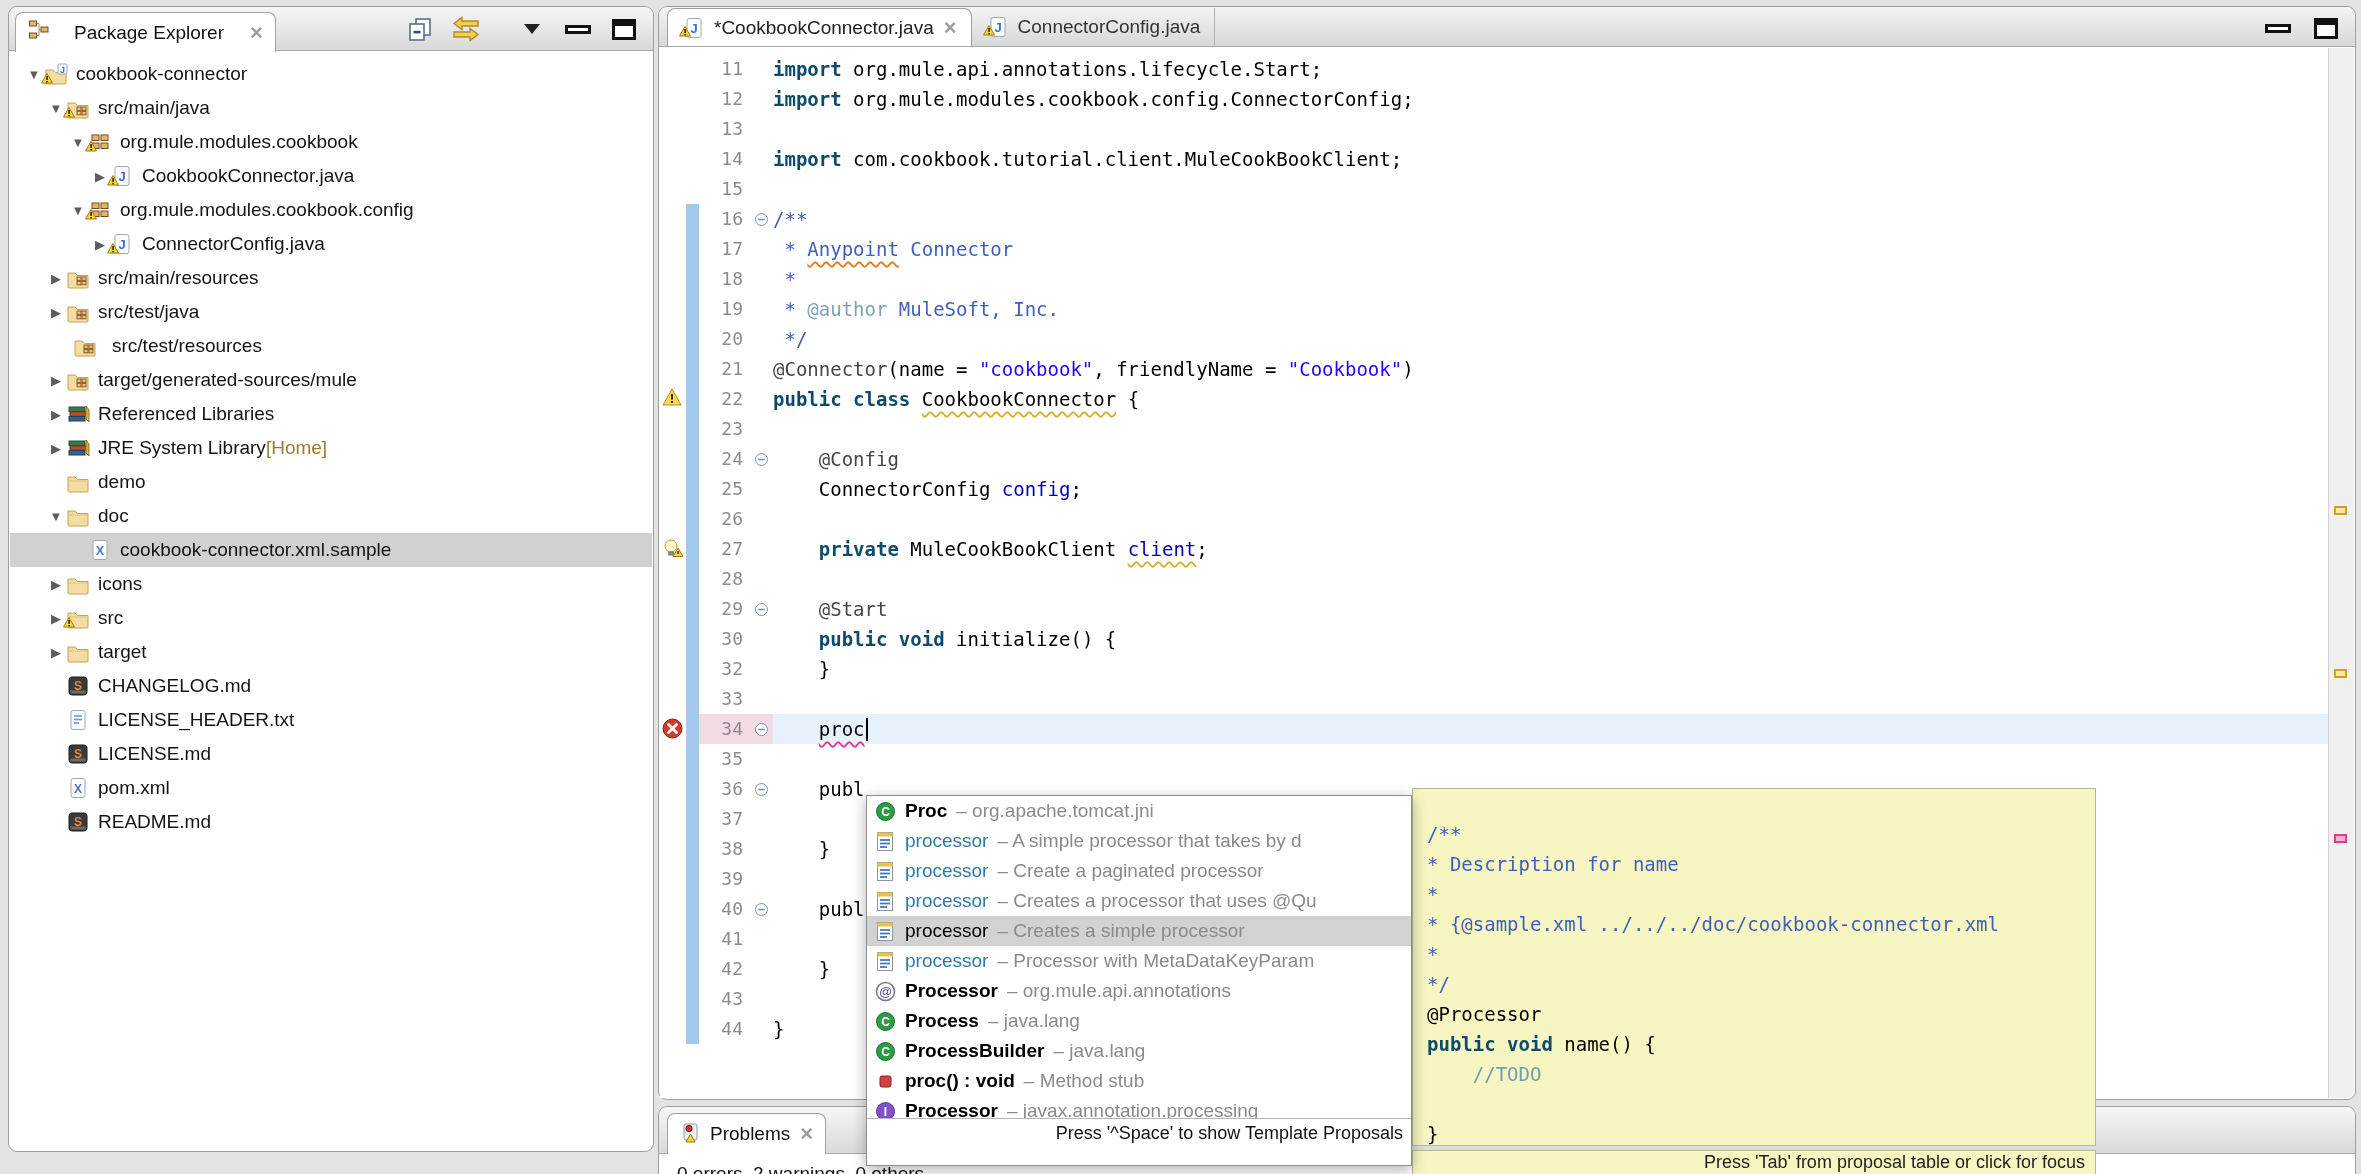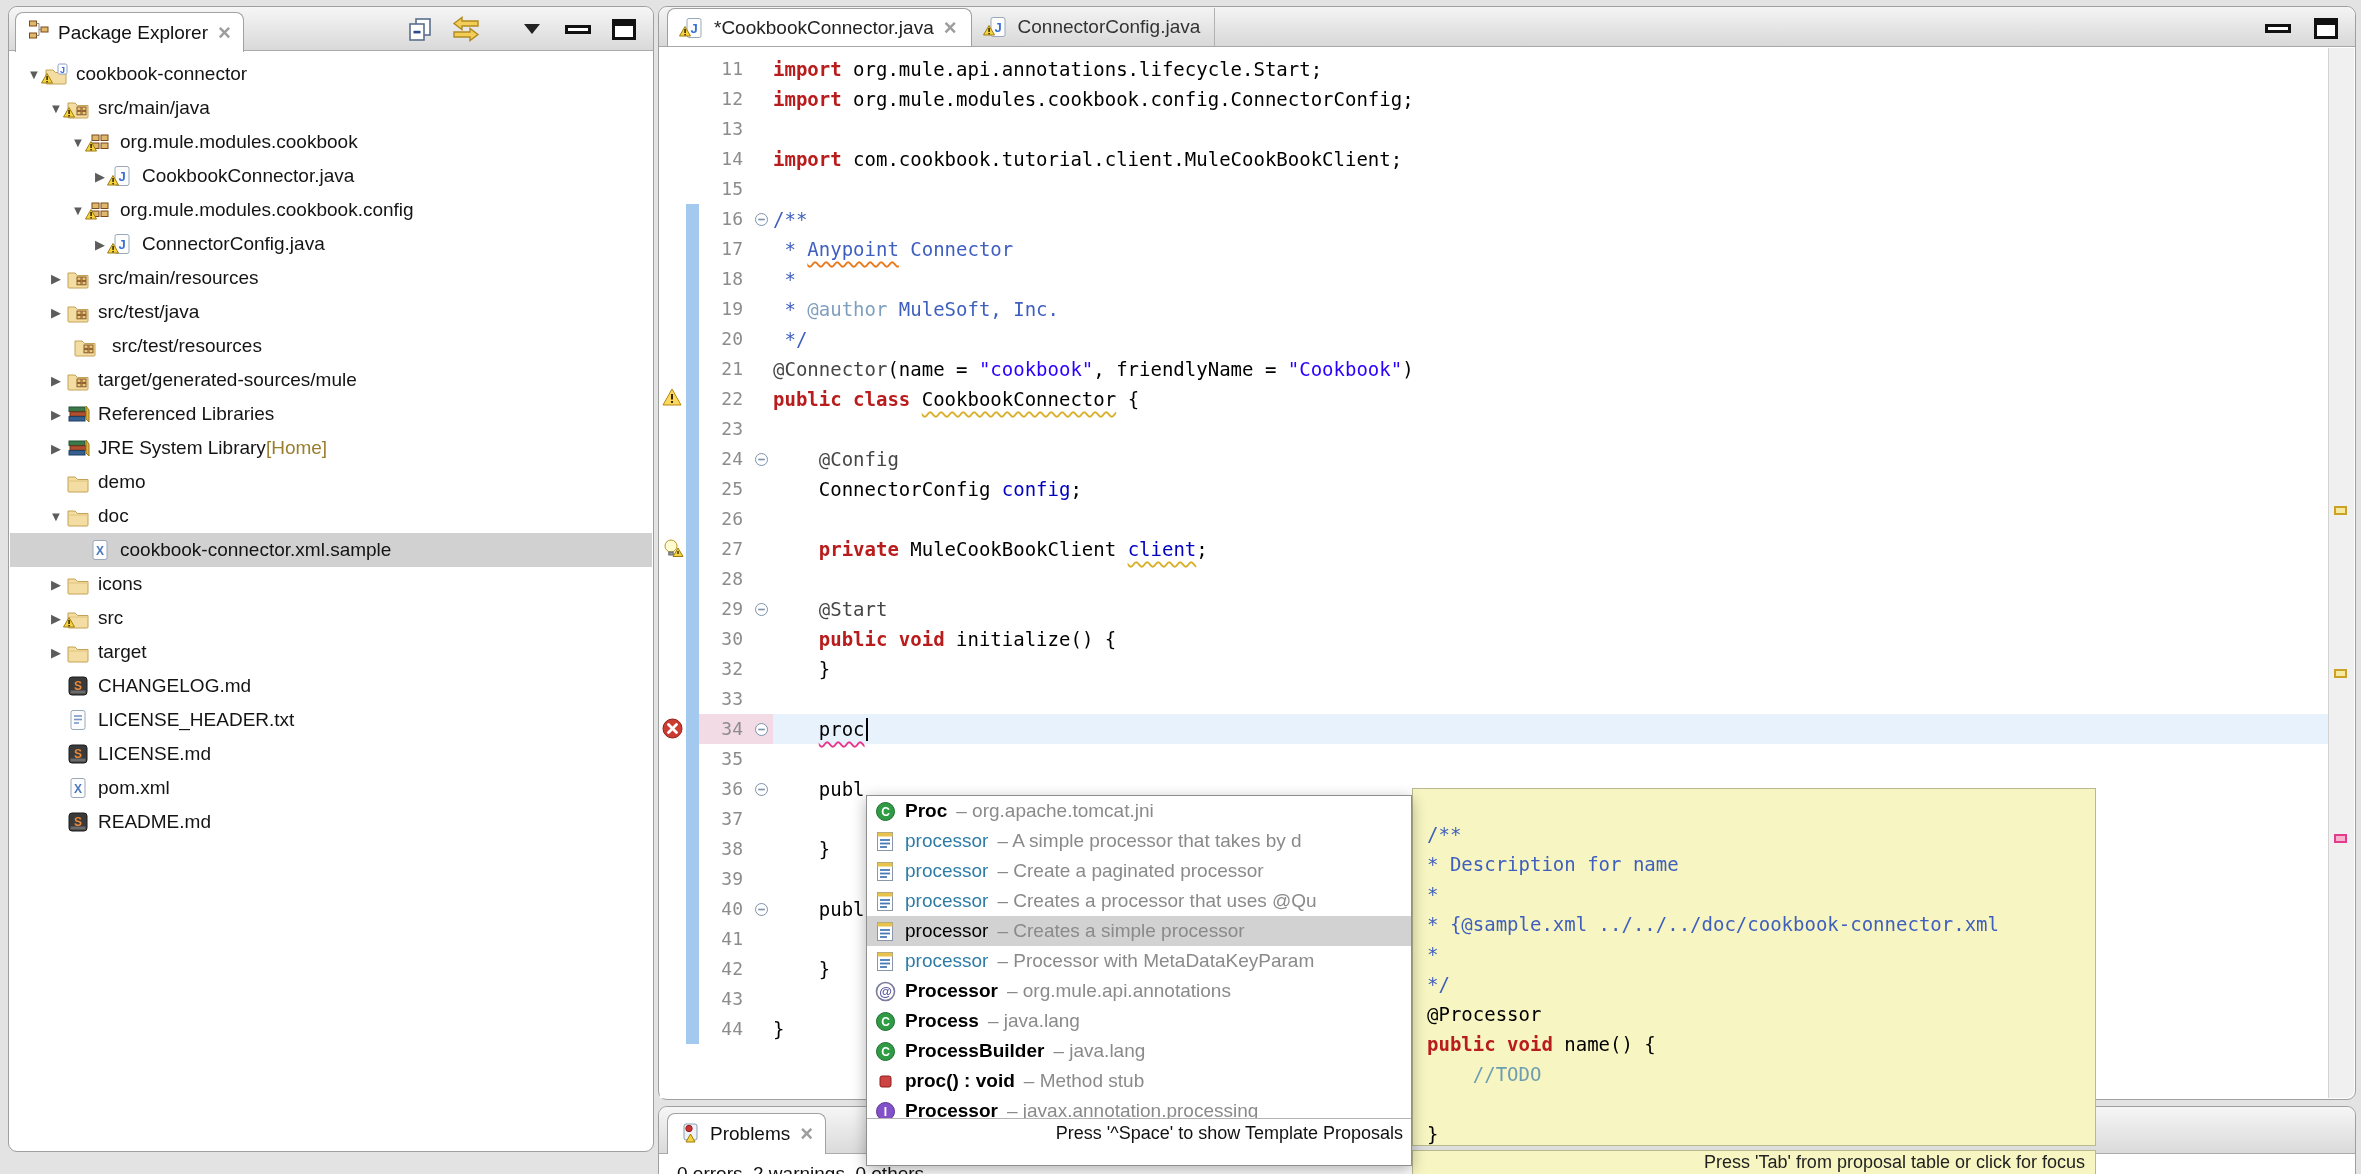--- a/index.html
+++ b/index.html
@@ -5,21 +5,21 @@
   html,body{margin:0;padding:0;}
   body{width:2361px;height:1174px;overflow:hidden;background:#e3e3e3;
        font-family:"Liberation Sans",sans-serif;position:relative;}
   .panel{position:absolute;background:#fff;border:1px solid #9f9f9f;border-radius:9px;box-sizing:border-box;}
 
   
   .explorer{left:8px;top:6px;width:646px;height:1146px;border-bottom-left-radius:9px;border-bottom-right-radius:9px;}
   .phdr{position:absolute;left:0;top:0;right:0;height:43px;border-bottom:1px solid #aaa;
         background:linear-gradient(#f6f6f6,#d9d9d9);border-radius:9px 9px 0 0;}
   .vtab{position:absolute;left:6px;top:5px;height:39px;background:#fff;border:1px solid #a2a2a2;border-bottom:none;
-        border-radius:8px 8px 0 0;display:flex;align-items:center;gap:8px;padding:0 12px;font-size:19px;color:#111;}
+        border-radius:8px 8px 0 0;display:flex;align-items:center;gap:24px;padding:0 12px;font-size:19px;color:#111;}
   .tclose{color:#9d9d9d;font-size:22px;font-weight:bold;line-height:1;cursor:default;margin-left:2px;}
   .ptools{position:absolute;right:14px;top:8px;display:flex;align-items:center;gap:16px;}
   .tool{display:inline-flex;align-items:center;justify-content:center;width:30px;height:28px;}
   .tool.sp{margin-left:20px;}
   .tri{width:0;height:0;border-left:8px solid transparent;border-right:8px solid transparent;border-top:10px solid #222;}
   .minbar{width:26px;height:9px;border:3px solid #111;background:#fff;box-sizing:border-box;}
   .maxbox{width:24px;height:21px;border:3px solid #111;background:#fff;box-sizing:border-box;border-top-width:7px;}
 
   #tree{position:absolute;left:1px;right:1px;top:50px;bottom:1px;overflow:hidden;}
   .trow{height:34px;display:flex;align-items:center;font-size:19px;color:#141414;white-space:nowrap;}
@@ -45,21 +45,21 @@
   .gi{width:26px;flex:none;position:relative;}
   .gi svg{position:absolute;left:2px;top:4px;}
   .gbar{width:13px;flex:none;}
   .crow.inbar .gbar{background:#a4c9ef;}
   .gnum{width:50px;flex:none;text-align:right;padding-right:6px;color:#8c8c8c;font-size:18px;box-sizing:border-box;}
   .crow.hl .gnum,.crow.hl .gfold{background:#f3dbe6;}
   .gfold{width:24px;flex:none;display:flex;align-items:center;justify-content:center;}
   .gtext{flex:1;white-space:pre;color:#000;}
   .crow.hl .gtext{background:#e7f2fd;}
 
-  .kw{color:#b91c1c;font-weight:bold;}
+  .kw{color:#0c4a6e;font-weight:bold;}
   .str{color:#2a00ff;}
   .jdoc{color:#3f5fbf;}
   .jtag{color:#7f9fbf;}
   .field{color:#0000c0;}
   .ann{color:#464646;}
   .todo{color:#6d9db0;}
   .uw{text-decoration:underline wavy #d9b02c 2px;text-underline-offset:5px;}
   .ue{text-decoration:underline wavy #e8368f 2px;text-underline-offset:5px;}
   .us{text-decoration:underline wavy #e87a1e 2px;text-underline-offset:5px;}
   .caret{display:inline-block;width:2px;height:23px;background:#000;vertical-align:-5px;margin-left:1px;}

